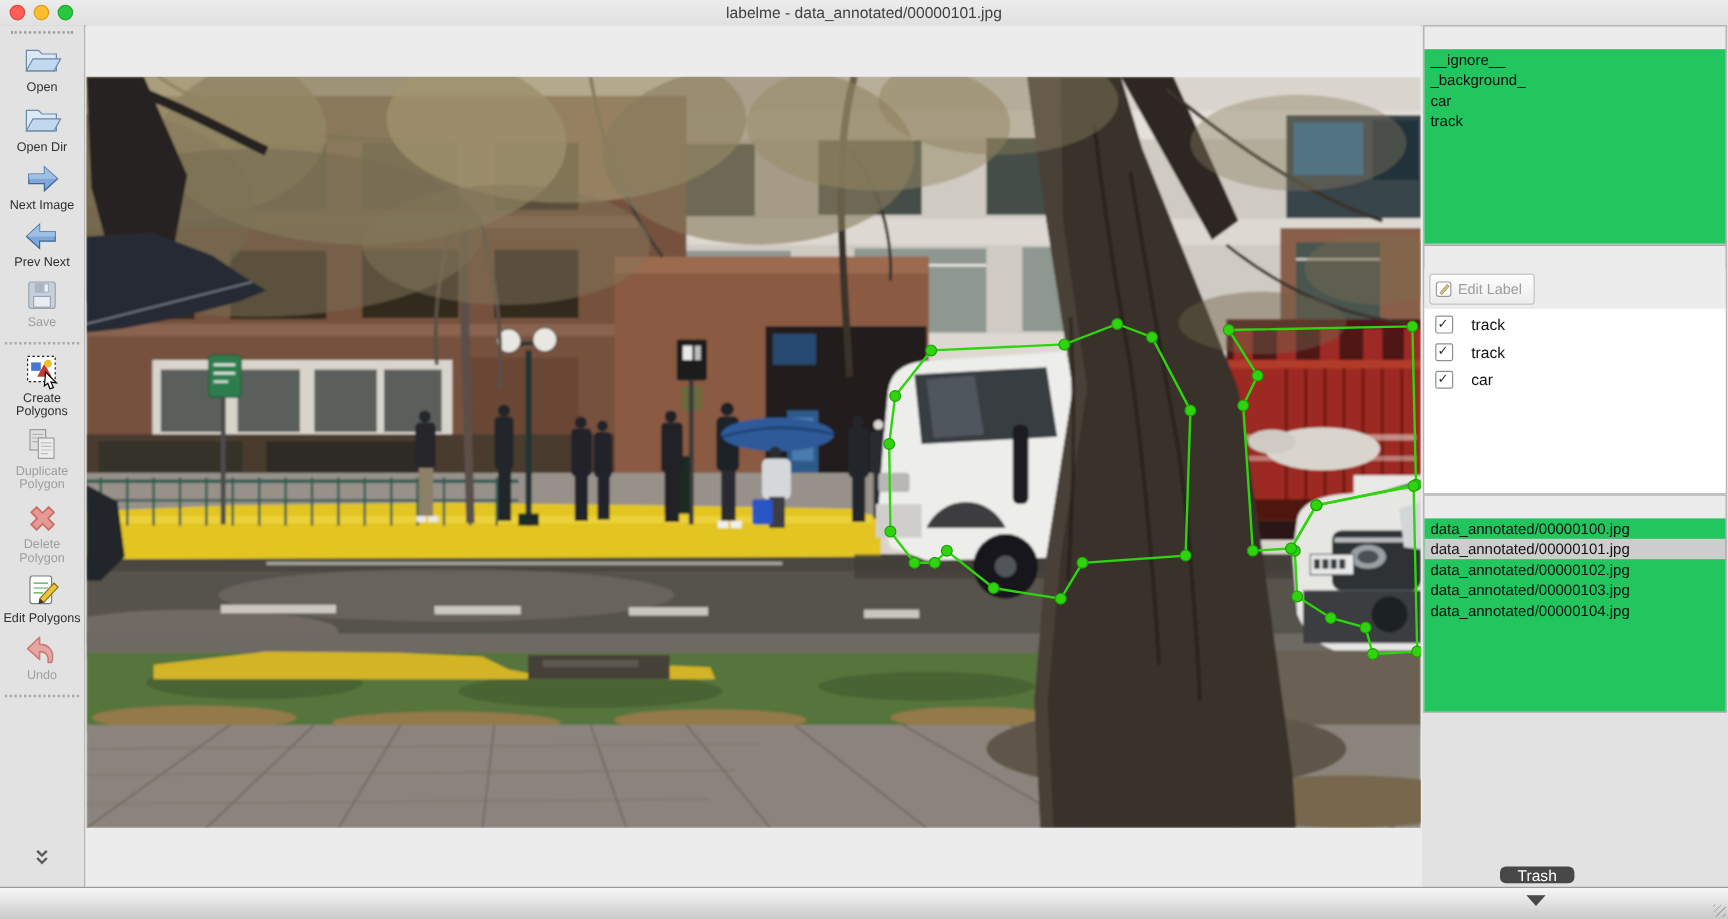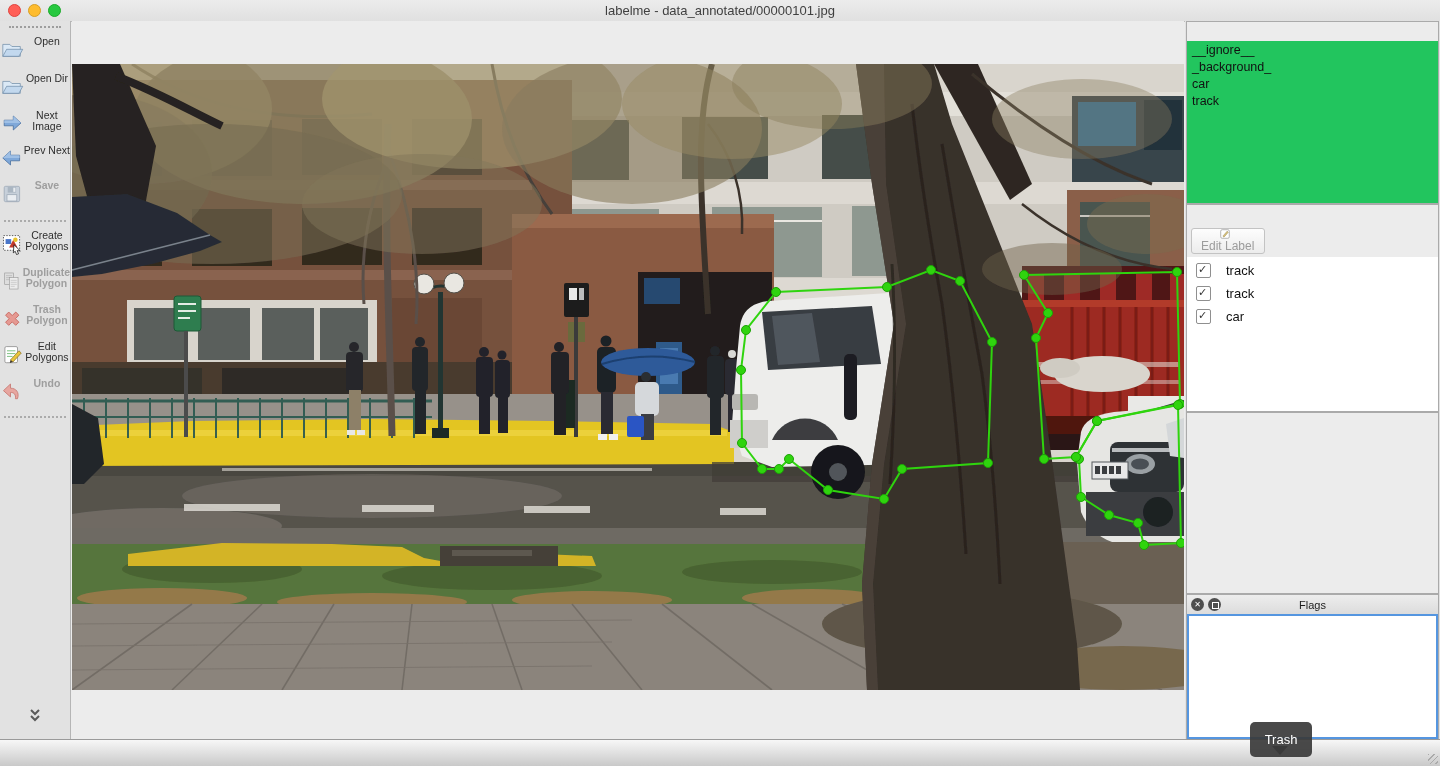--- a/index.html
+++ b/index.html
@@ -12,58 +12,58 @@
   .tl{width:13px;height:13px;border-radius:50%;margin-left:7px;box-sizing:border-box;}
   .tl.red{background:#ff5f57;border:1px solid #e0443e;margin-left:8px;}
   .tl.yellow{background:#febc2e;border:1px solid #d89e24;}
   .tl.green{background:#28c840;border:1px solid #1aab29;}
   .wtitle{position:absolute;left:0;right:0;text-align:center;font-size:13px;color:#404040;}
   
   .toolbar{position:absolute;left:0;top:21px;width:71px;bottom:26px;background:#e2e2e2;
     border-right:1px solid #b5b5b5;display:flex;flex-direction:column;align-items:center;box-sizing:border-box;}
   .tb-handle{width:52px;border-top:2px dotted #9d9d9d;margin:5px auto 6px;}
   .tb-sep{width:62px;border-top:2px dotted #ababab;margin:5px auto 6px;}
-  .tbtn{width:70px;display:flex;flex-direction:row;margin-bottom:5px;cursor:default;}
+  .tbtn{width:70px;display:flex;flex-direction:column;align-items:center;margin-bottom:5px;cursor:default;}
   .tbtn svg{display:block;}
   .tlabel{font-size:10.5px;line-height:11px;color:#2e2e2e;text-align:center;margin-top:2px;width:66px;}
-  .tbtn.disabled .tlabel{color:#9e9e9e;font-weight:bold;}
+  .tbtn.disabled .tlabel{color:#9e9e9e;}
   .tb-chevron{margin-top:auto;margin-bottom:12px;}
   
   .canvas{position:absolute;left:72px;top:21px;width:1112px;height:719px;background:#ececec;}
   .photo{position:absolute;left:0;top:43px;width:1112px;height:626px;}
   
   .sidecol{position:absolute;left:1185px;top:21px;width:255px;bottom:26px;background:#e2e2e2;}
   .panel{position:absolute;left:1px;width:253px;border:1px solid #aaaaaa;box-sizing:border-box;background:#ececec;}
   .phead{height:19px;background:linear-gradient(#ededed,#dcdcdc);border-bottom:1px solid #b2b2b2;
     display:flex;align-items:center;position:relative;}
   .ptitle{position:absolute;left:0;right:0;text-align:center;font-size:11px;color:#1c1c1c;}
   .phbtn{width:13px;height:13px;border-radius:50%;background:#4e4e4e;margin-left:4px;position:relative;z-index:2;}
   .phbtn.close::after{content:"✕";position:absolute;left:0;top:0;width:13px;height:13px;
     color:#fff;font-size:8px;line-height:13px;text-align:center;}
   .phbtn.float::after{content:"";position:absolute;left:3.5px;top:3.5px;width:5px;height:5px;
     border:1px solid #fff;box-sizing:content-box;}
   .plist{background:#22c55e;position:absolute;left:0;right:0;top:19px;bottom:0;overflow:hidden;}
   .plist-item{font-size:12.5px;color:#111;padding:2px 0 1px 5px;white-space:nowrap;}
   .plist-item.selected{background:#cdcdcd;}
   .btnrow{position:absolute;left:0;right:0;top:19px;height:33px;background:#ececec;border-bottom:1px solid #c9c9c9;}
   .editbtn{position:absolute;left:4px;top:4px;height:24px;padding:0 10px 0 4px;display:flex;align-items:center;
-    background:linear-gradient(#fdfdfd,#ececec);border:1px solid #c3c3c3;border-radius:3px;flex-direction:column;}
+    background:linear-gradient(#fdfdfd,#ececec);border:1px solid #c3c3c3;border-radius:3px;}
   .editbtn span{font-size:12px;color:#9c9c9c;margin-left:5px;}
   .cklist{background:#fff;position:absolute;left:0;right:0;top:52px;bottom:0;}
   .ckrow{display:flex;align-items:center;height:20px;margin-top:3px;}
   .ckbox{width:13px;height:13px;border:1px solid #8f8f8f;border-radius:2px;background:#fff;margin-left:9px;position:relative;}
   .ckbox.checked::after{content:"✓";position:absolute;left:1px;top:-1px;font-size:11px;color:#333;}
   .cklabel{font-size:13px;color:#111;margin-left:15px;}
   .flagbody{position:absolute;left:0;right:0;top:19px;bottom:0;background:#fff;border:2px solid #5596e0;box-sizing:border-box;}
   
   .statusbar{position:absolute;left:0;bottom:0;width:1440px;height:26px;
     background:linear-gradient(#f7f7f7,#c9c9c9);border-top:1px solid #9a9a9a;}
   .grip{position:absolute;right:2px;bottom:2px;width:10px;height:10px;
     background:repeating-linear-gradient(135deg,#aaa 0 1px,transparent 1px 4px);}
-  .tooltip{position:absolute;left:1250px;top:722px;width:62px;height:35px;background:rgba(58,58,58,.92);
+  .tooltip{position:absolute;left:1250px;top:722px;width:62px;height:14px;background:rgba(58,58,58,.92);
     border-radius:5px;color:#fff;font-size:13px;display:flex;align-items:center;justify-content:center;z-index:9;}
   .tooltip-arrow{position:absolute;left:1272px;top:746px;width:0;height:0;z-index:9;
     border-left:8px solid transparent;border-right:8px solid transparent;border-top:9px solid rgba(58,58,58,.92);}
 </style>
 </head>
 <body>
 
 <div class="app">
 
   <div class="titlebar">
@@ -140,21 +140,21 @@
         <rect x="14" y="11" width="13" height="17" fill="#ececec" stroke="#9d9d9d"></rect>
         <path d="M16 15 h9 M16 18 h9 M16 21 h9 M16 24 h6" stroke="#bdbdbd"></path>
       </svg>
       <span class="tlabel">Duplicate Polygon</span>
     </div>
 
     <div class="tbtn disabled">
       <svg width="34" height="32" viewBox="0 0 34 32">
         <path d="M8 12 l4.5 -4.5 5 5 5 -5 L27 12 l-5 5 5 5 -4.5 4.5 -5 -5 -5 5 L8 22 l5 -5 z" fill="#e59992" stroke="#c96c63" stroke-width="1.4" stroke-linejoin="round"></path>
       </svg>
-      <span class="tlabel">Trash Polygon</span>
+      <span class="tlabel">Delete Polygon</span>
     </div>
 
     <div class="tbtn">
       <svg width="34" height="32" viewBox="0 0 34 32">
         <rect x="7" y="4" width="18" height="23" rx="2" fill="#fff" stroke="#7c7c7c"></rect>
         <path d="M10 10 h12 M10 14 h12 M10 18 h8" stroke="#49a84f"></path>
         <polygon points="15,23 27,10 30.4,13.2 18.5,26" fill="#e9c63a" stroke="#8a6d1f"></polygon>
         <polygon points="15,23 18.5,26 14,27.4" fill="#3c3428"></polygon>
       </svg>
       <span class="tlabel">Edit Polygons</span>
@@ -611,30 +611,29 @@
           <span class="cklabel">track</span>
         </div>
         <div class="ckrow">
           <div class="ckbox checked"></div>
           <span class="cklabel">car</span>
         </div>
       </div>
     </div>
 
     <div class="panel" style="top:391px;height:182px;">
-    </div>
-
-    <div class="panel" style="top:573px;bottom:0;">
-      <div class="phead">
-        <div class="phbtn close"></div>
-        <div class="phbtn float"></div>
-        <div class="ptitle">Flags</div>
+      <div class="plist">
+        <div class="plist-item">data_annotated/00000100.jpg</div>
+        <div class="plist-item selected">data_annotated/00000101.jpg</div>
+        <div class="plist-item">data_annotated/00000102.jpg</div>
+        <div class="plist-item">data_annotated/00000103.jpg</div>
+        <div class="plist-item">data_annotated/00000104.jpg</div>
       </div>
-      <div class="flagbody"></div>
-    </div>
+    </div>
+
   </div>
 
   <div class="statusbar">
     <div class="grip"></div>
   </div>
 
   <div class="tooltip">
     <span>Trash</span>
   </div>
   <div class="tooltip-arrow"></div>

